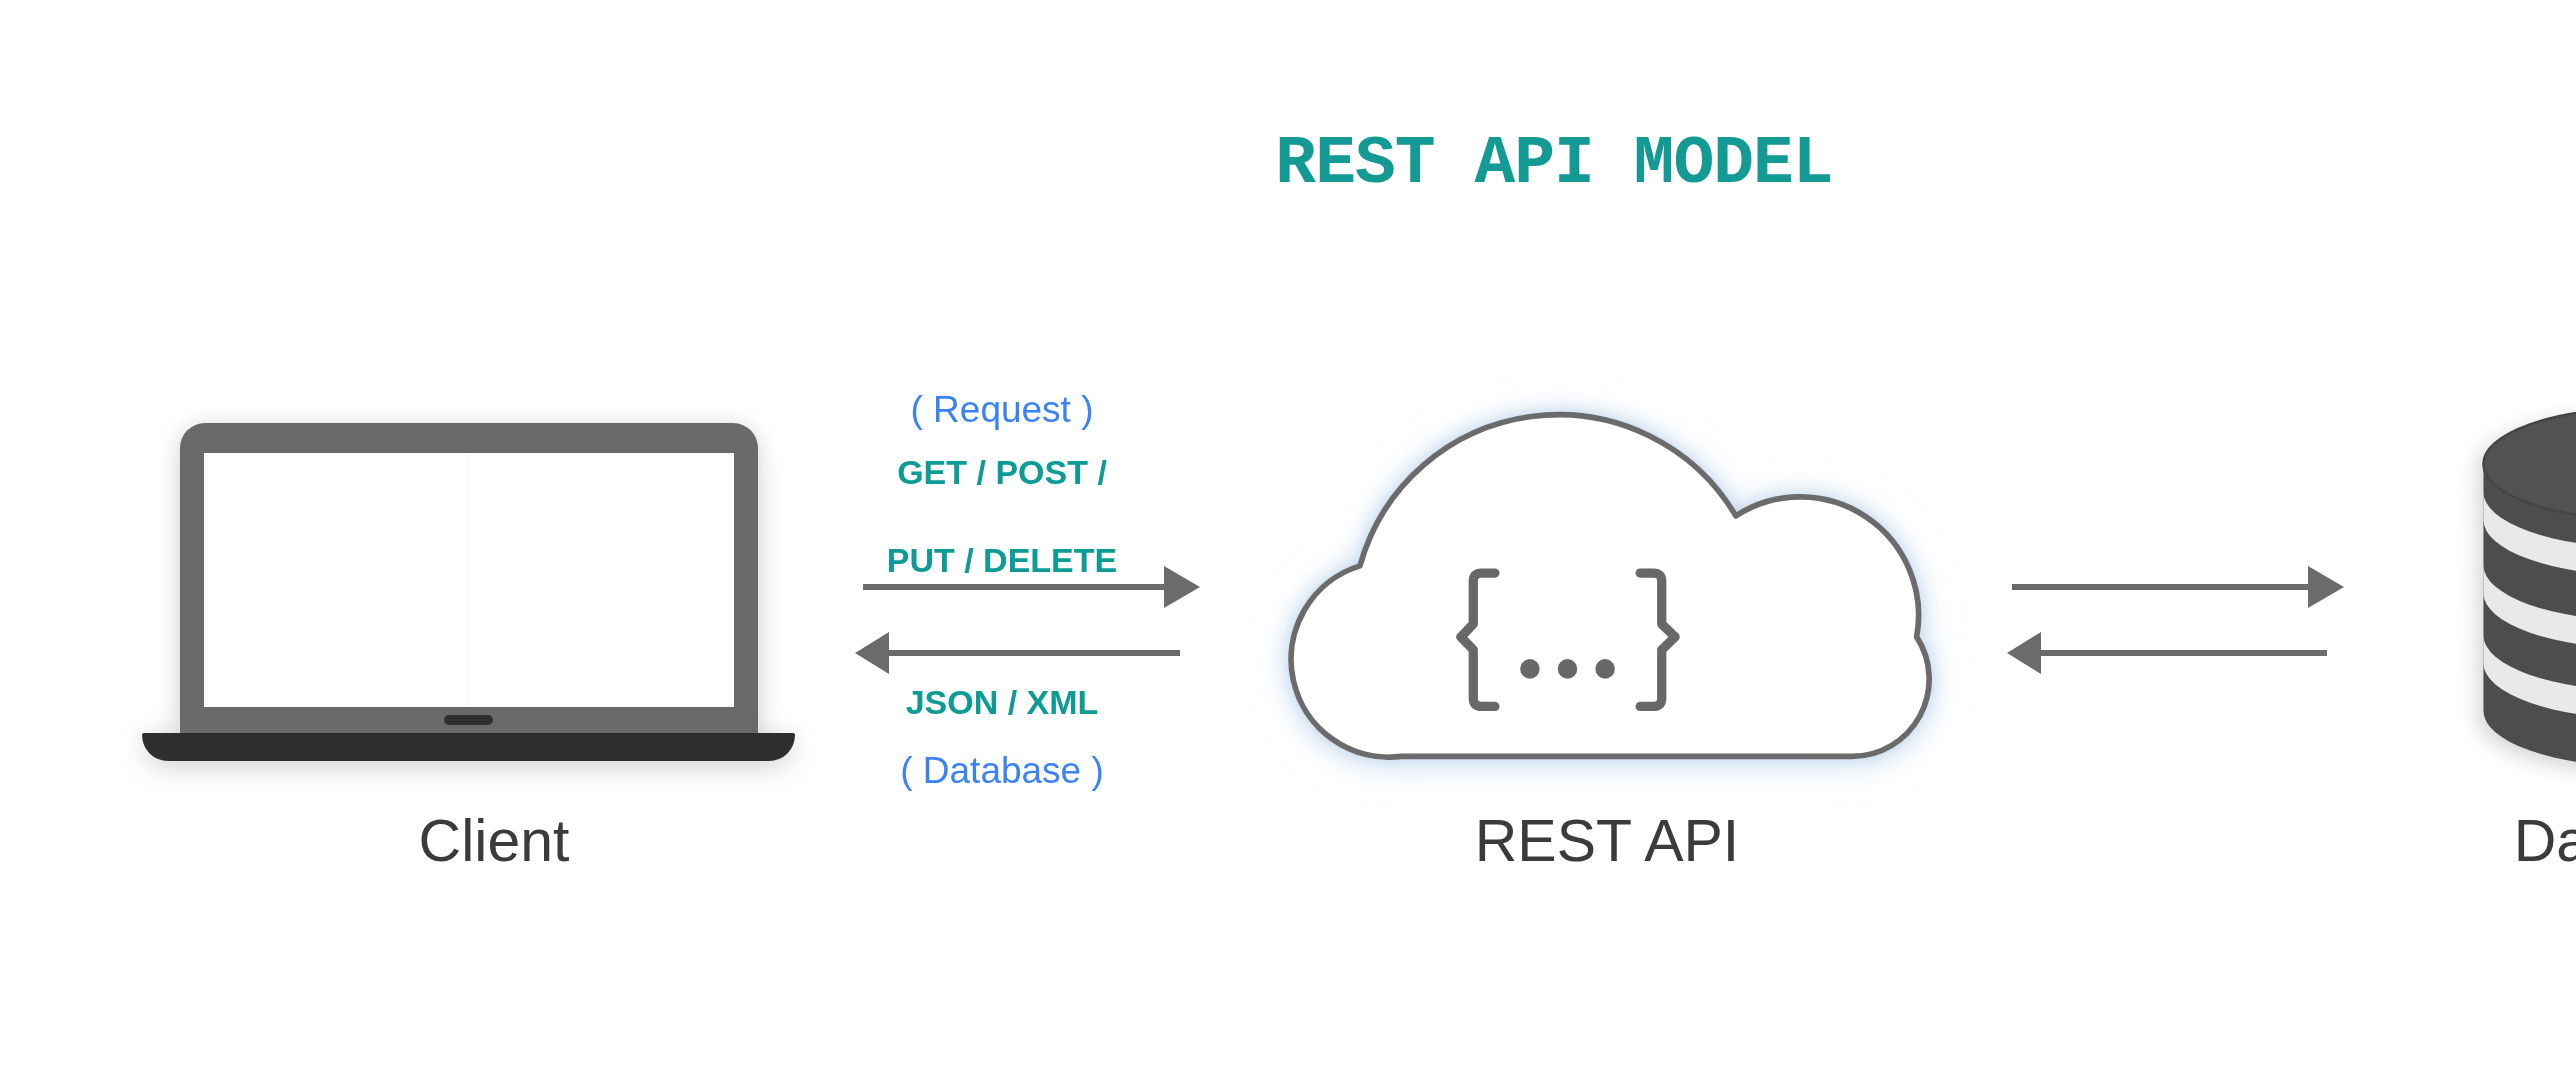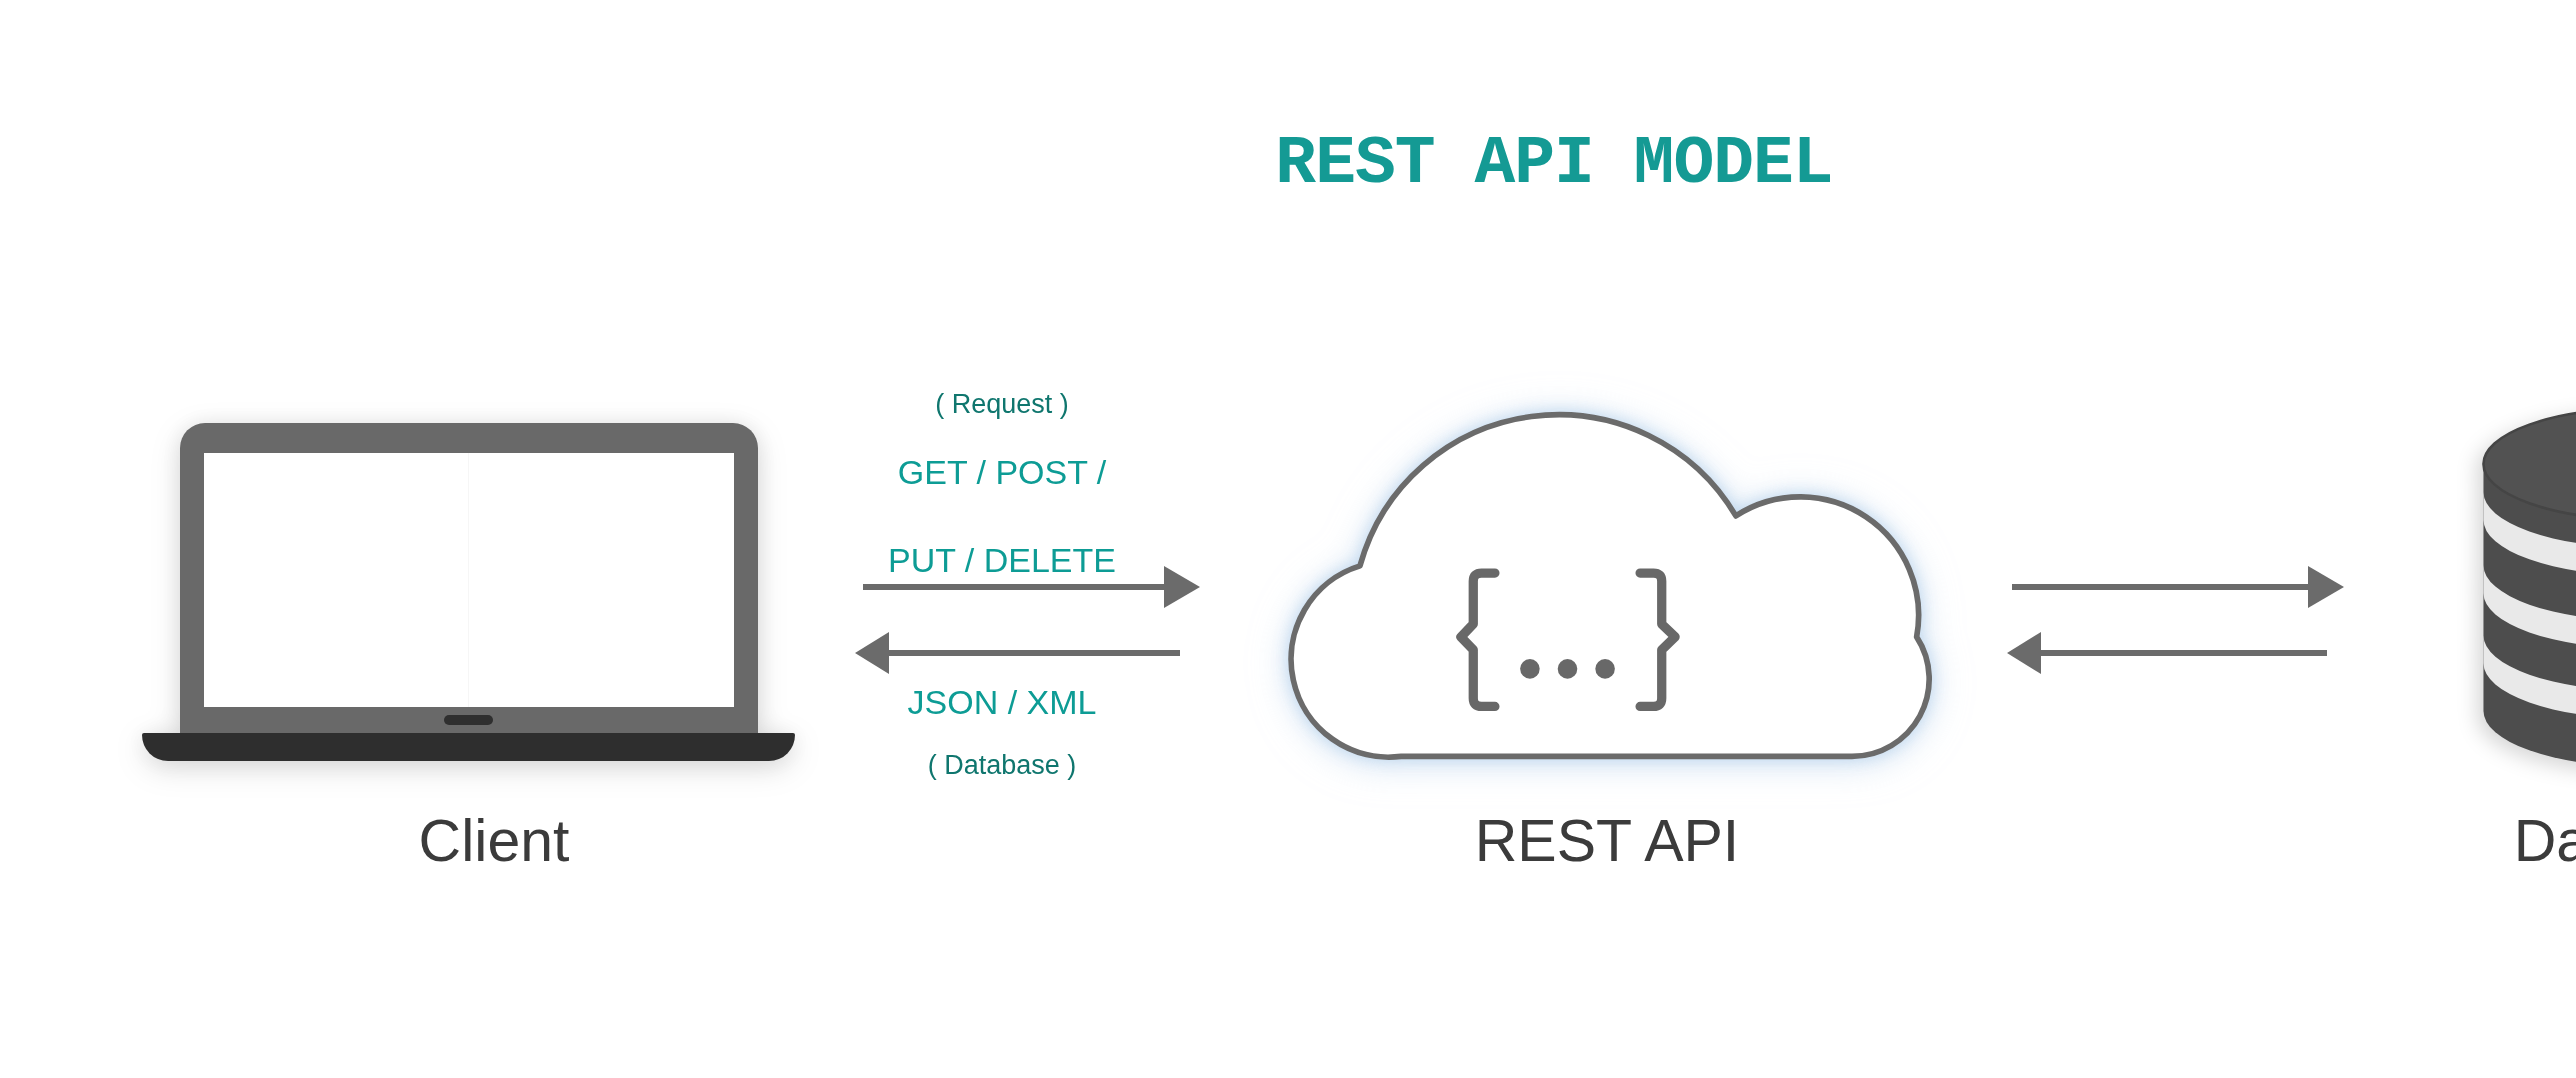--- a/index.html
+++ b/index.html
@@ -24,22 +24,22 @@
 
   
   .node-label{position:absolute;transform:translateX(-50%);font-size:59px;line-height:1;
               color:#3b3b3b;white-space:nowrap;top:812px;}
   .label-client{left:494px;}
   .label-api{left:1607px;}
   .label-db{left:2640px;}
 
   
   .flow-text{position:absolute;transform:translateX(-50%);white-space:nowrap;line-height:1;left:1002px;}
-  .paren{font-size:27px;color:#0f766e;}
-  .methods{font-size:34px;font-weight:normal;color:#0d9c95;}
+  .paren{font-size:37px;color:#3b82f6;}
+  .methods{font-size:34px;font-weight:bold;color:#0d9c95;}
   .t-request{top:391px;}
   .t-line1{top:455px;}
   .t-line2{top:543px;}
   .t-formats{top:685px;}
   .t-response{top:752px;}
 
   
   .shaft{position:absolute;height:6.2px;background:#6b6b6b;}
   .head{position:absolute;width:0;height:0;border-style:solid;}
   .head-right{border-width:21px 0 21px 36px;border-color:transparent transparent transparent #6b6b6b;}

